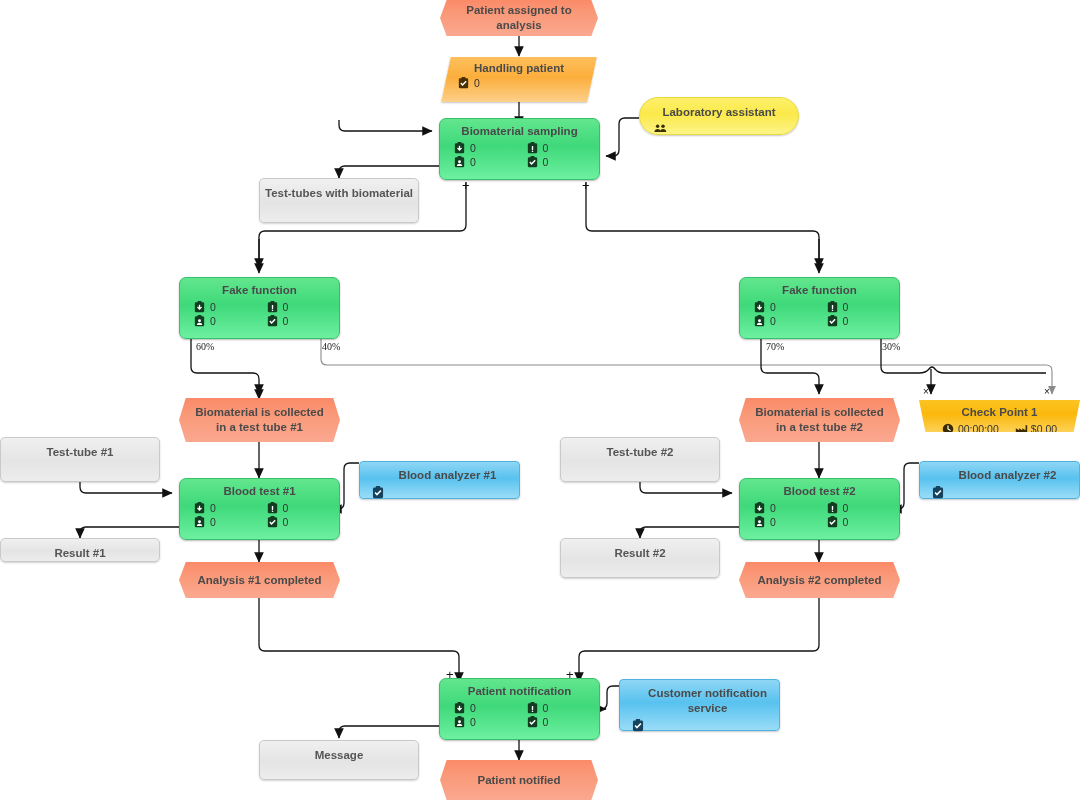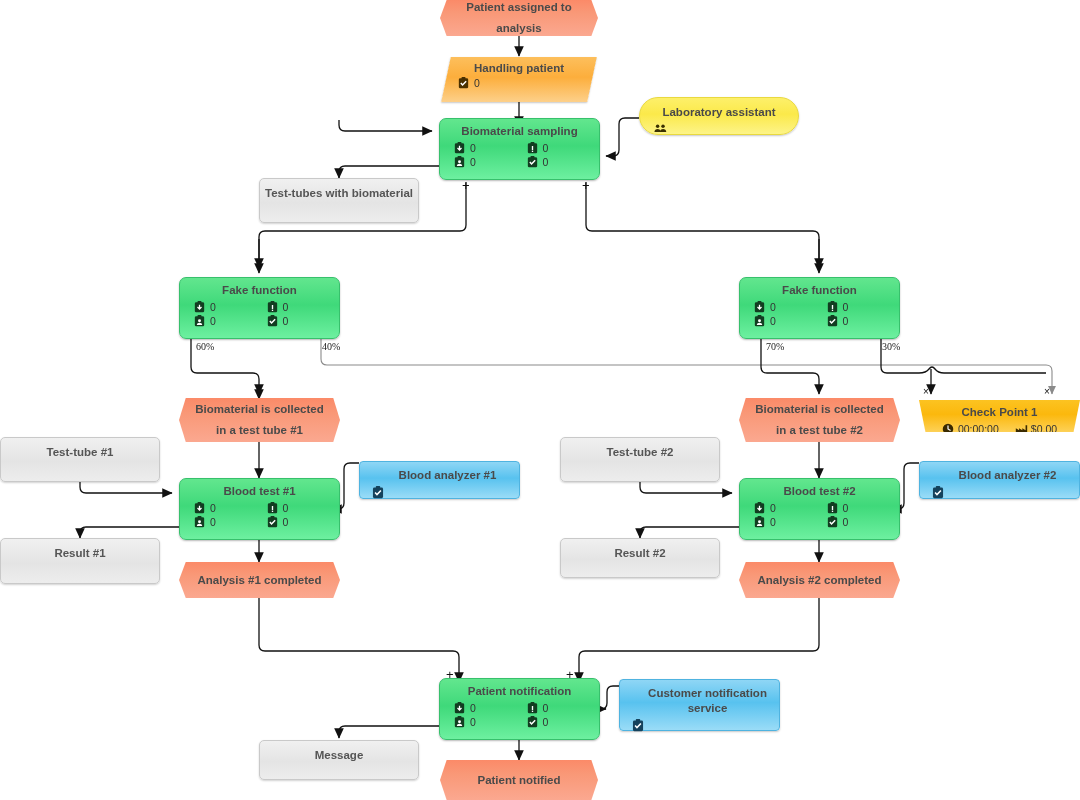--- a/index.html
+++ b/index.html
@@ -8,21 +8,21 @@
 
   svg.links{position:absolute;left:0;top:0;width:1080px;height:800px;pointer-events:none;}
 
   .node{position:absolute;box-sizing:border-box;}
 
   
   .event{
     background:linear-gradient(180deg,#fb8a68 0%,#f99877 35%,#fba890 100%);
     clip-path:polygon(4.2% 0%,95.8% 0%,100% 50%,95.8% 100%,4.2% 100%,0% 50%);
     display:flex;align-items:center;justify-content:center;text-align:center;
-    color:#4a4a4a;font-weight:bold;font-size:11.5px;line-height:21px;
+    color:#4a4a4a;font-weight:bold;font-size:11.5px;line-height:15px;
     padding:0 16px;
   }
   .event .lbl{display:block;width:100%;}
 
   
   .func{
     background:linear-gradient(180deg,#62e68e 0%,#3fd97a 45%,#6df0a0 100%);
     border-radius:7px;border:1px solid #37c06c;
     box-shadow:0 1px 2px rgba(0,0,0,.28);
     color:#4a4a4a;
@@ -488,21 +488,21 @@
         <span class="ico"><svg viewBox="0 0 16 18" width="11" height="12">
               <rect x="1" y="2" width="14" height="15" rx="2" fill="#123d21"></rect>
               <rect x="5" y="0" width="6" height="4" rx="1" fill="#123d21"></rect>
               <path d="M4 9 l2.6 3 L12 6.3" stroke="#fff" stroke-width="2.2" fill="none"></path>
             </svg></span>
         <span class="num">0</span>
       </div>
     </div>
   </div>
 
-  <div class="node data" style="left:0px;top:538px;width:160px;height:46px;">
+  <div class="node data" style="left:0px;top:538px;width:160px;height:24px;">
     <span>Result #1</span>
   </div>
 
   <div class="node data" style="left:560px;top:538px;width:160px;height:40px;">
     <span>Result #2</span>
   </div>
 
   <div class="node event" style="left:179px;top:562px;width:161px;height:36px;">
     <span class="lbl">Analysis #1 completed</span>
   </div>

